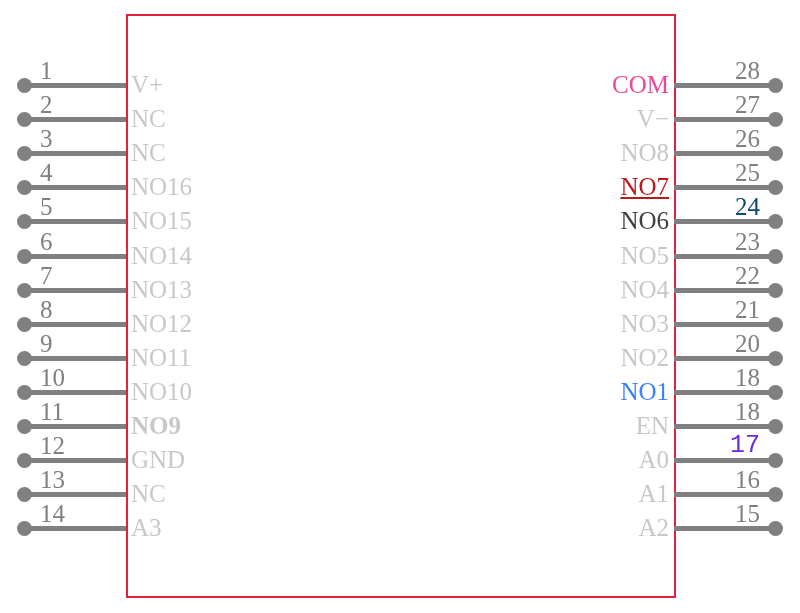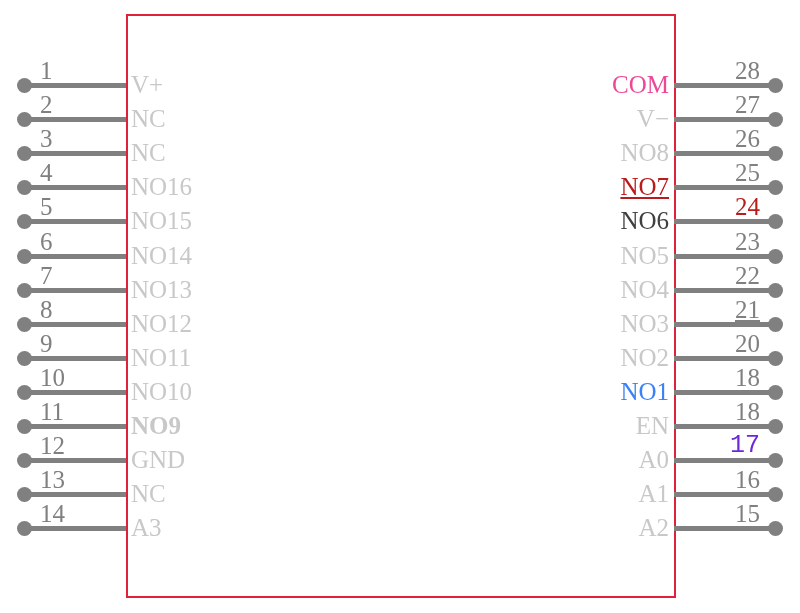--- a/index.html
+++ b/index.html
@@ -198,39 +198,39 @@
       </div>
       <div class="pin right" style="top: 187.3px; left: 0px; right: 0px;">
         <div class="pin-dot" style="background: rgb(128, 128, 128);"></div>
         <div class="pin-line" style="width: 102px; background: rgb(128, 128, 128);"></div>
         <div class="pin-number" style="color: rgb(128, 128, 128);">25</div>
         <div class="pin-name" style="color: #b91c1c; text-decoration: underline;">NO7</div>
       </div>
       <div class="pin right" style="top: 221.4px; left: 0px; right: 0px;">
         <div class="pin-dot" style="background: rgb(128, 128, 128);"></div>
         <div class="pin-line" style="width: 102px; background: rgb(128, 128, 128);"></div>
-        <div class="pin-number" style="color: #b91c1c;">24</div>
+        <div class="pin-number" style="color: #0c4a6e;">24</div>
         <div class="pin-name" style="color: #404040;">NO6</div>
       </div>
       <div class="pin right" style="top: 255.5px; left: 0px; right: 0px;">
         <div class="pin-dot" style="background: rgb(128, 128, 128);"></div>
         <div class="pin-line" style="width: 102px; background: rgb(128, 128, 128);"></div>
         <div class="pin-number" style="color: rgb(128, 128, 128);">23</div>
         <div class="pin-name" style="color: rgb(200, 200, 200);">NO5</div>
       </div>
       <div class="pin right" style="top: 289.6px; left: 0px; right: 0px;">
         <div class="pin-dot" style="background: rgb(128, 128, 128);"></div>
         <div class="pin-line" style="width: 102px; background: rgb(128, 128, 128);"></div>
         <div class="pin-number" style="color: rgb(128, 128, 128);">22</div>
         <div class="pin-name" style="color: rgb(200, 200, 200);">NO4</div>
       </div>
       <div class="pin right" style="top: 323.7px; left: 0px; right: 0px;">
         <div class="pin-dot" style="background: rgb(128, 128, 128);"></div>
         <div class="pin-line" style="width: 102px; background: rgb(128, 128, 128);"></div>
-        <div class="pin-number" style="color: rgb(128, 128, 128); text-decoration: underline;">21</div>
+        <div class="pin-number" style="color: rgb(128, 128, 128);">21</div>
         <div class="pin-name" style="color: rgb(200, 200, 200);">NO3</div>
       </div>
       <div class="pin right" style="top: 357.8px; left: 0px; right: 0px;">
         <div class="pin-dot" style="background: rgb(128, 128, 128);"></div>
         <div class="pin-line" style="width: 102px; background: rgb(128, 128, 128);"></div>
         <div class="pin-number" style="color: rgb(128, 128, 128);">20</div>
         <div class="pin-name" style="color: rgb(200, 200, 200);">NO2</div>
       </div>
       <div class="pin right" style="top: 391.9px; left: 0px; right: 0px;">
         <div class="pin-dot" style="background: rgb(128, 128, 128);"></div>

